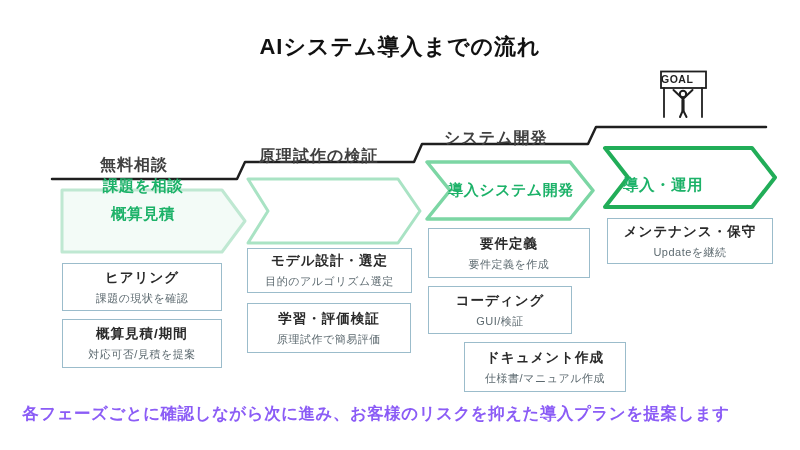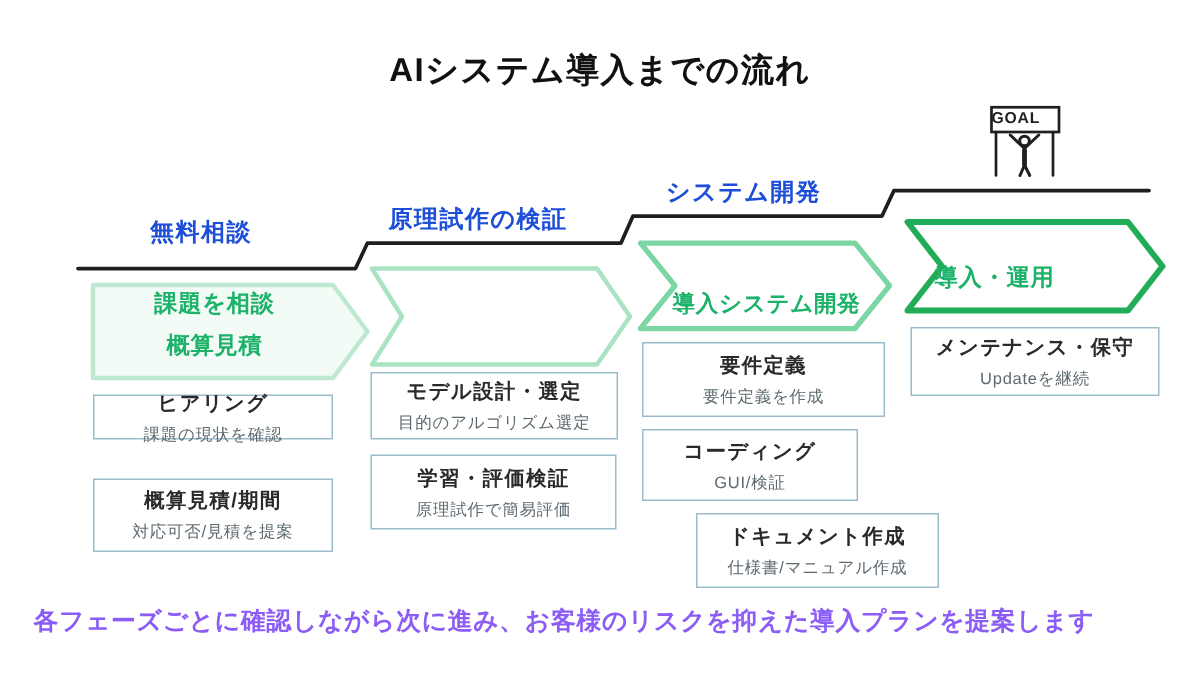--- a/index.html
+++ b/index.html
@@ -24,22 +24,23 @@
   .chev { stroke-linejoin:round; }
   .chev1 { fill:var(--phase1-fill); stroke:var(--phase1-border); stroke-width:3; }
   .chev2 { fill:#ffffff; stroke:var(--phase2-border); stroke-width:3; }
   .chev3 { fill:#ffffff; stroke:var(--phase3-border); stroke-width:3.5; }
   .chev4 { fill:#ffffff; stroke:var(--phase4-border); stroke-width:4; }
   .goal-label {
     position:absolute; left:661px; top:73px; width:25px; text-align:center;
     font-size:10.5px; font-weight:bold; color:#1f1f1f; letter-spacing:0.5px;
   }
   .phase-label {
-    position:absolute; font-size:16px; font-weight:bold; color:#1d4ed8; letter-spacing:1px;
+    position:absolute; font-size:16px; font-weight:bold; color:#404040; letter-spacing:1px;
     white-space:nowrap;
+    margin-top:10px;
   }
   .chev-text {
     position:absolute; display:flex; flex-direction:column; align-items:center;
     justify-content:center; gap:7px; text-align:center;
     color:var(--green-text); font-weight:bold; font-size:15.5px; letter-spacing:0.5px;
   }
   .stepbox {
     position:absolute; background:#fff; border:1.5px solid var(--box-border);
     display:flex; flex-direction:column; align-items:center; justify-content:center;
     gap:4px; text-align:center; box-sizing:border-box;
@@ -77,32 +78,32 @@
     <polygon class="chev chev3" points="427,162 570,162 593,190.5 570,219 427,219 450,190.5"></polygon>
     <polygon class="chev chev4" points="605,148 752,148 775,177.5 752,207 605,207 628,177.5"></polygon>
   </svg>
 
   <div class="goal-label">GOAL</div>
 
   <div class="phase-label" style="left:100px; top:145px;">無料相談</div>
   <div class="phase-label" style="left:259px; top:136px;">原理試作の検証</div>
   <div class="phase-label" style="left:444px; top:118px;">システム開発</div>
 
-  <div class="chev-text" style="left:62px; top:192px; width:162px; height:48px;">
+  <div class="chev-text" style="left:62px; top:176px; width:162px; height:48px;">
     <span>課題を相談</span>
     <span>概算見積</span>
   </div>
-  <div class="chev-text" style="left:448px; top:164px; width:126px; height:53px; font-size:15px;margin-top:12px;">
+  <div class="chev-text" style="left:448px; top:164px; width:126px; height:53px; font-size:15px;">
     <span>導入システム開発</span>
   </div>
   <div class="chev-text" style="left:598px; top:150px; width:130px; height:70px;justify-content:center;">
     <span>導入・運用</span>
   </div>
 
-  <div class="stepbox" style="left:62px; top:263px; width:160px; height:30px;">
+  <div class="stepbox" style="left:62px; top:263px; width:160px; height:48px;">
     <span class="step-title">ヒアリング</span>
     <span class="step-sub">課題の現状を確認</span>
   </div>
   <div class="stepbox" style="left:62px; top:319px; width:160px; height:49px;">
     <span class="step-title">概算見積/期間</span>
     <span class="step-sub">対応可否/見積を提案</span>
   </div>
 
   <div class="stepbox" style="left:247px; top:248px; width:165px; height:45px;">
     <span class="step-title">モデル設計・選定</span>

